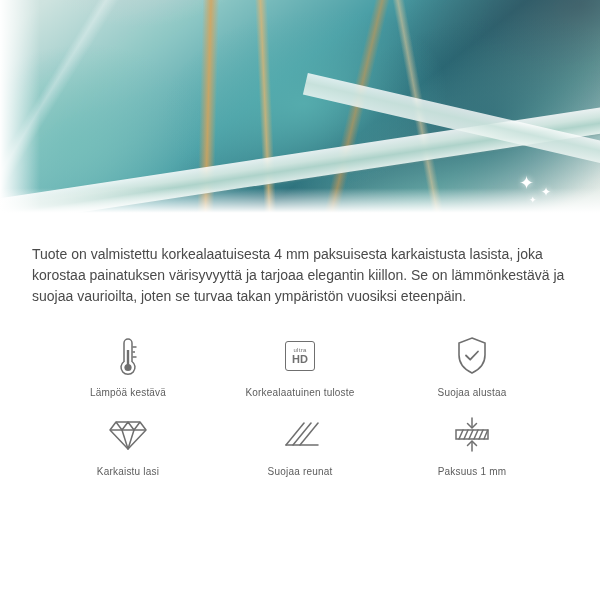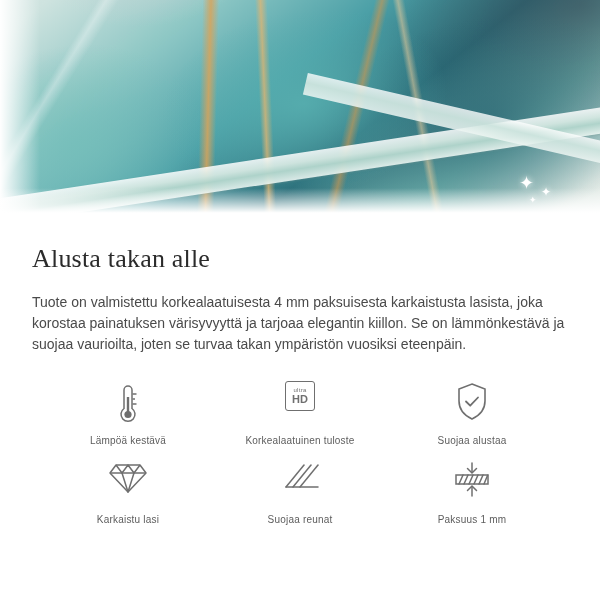--- a/index.html
+++ b/index.html
@@ -124,20 +124,21 @@
   }
   .feature {
     display: flex;
     flex-direction: column;
     align-items: center;
     justify-content: flex-start;
   }
   .feature-icon {
     height: 46px;
     display: flex;
+    align-items: center;
     justify-content: center;
     color: #6f6f6f;
   }
   .feature-label {
     margin-top: 8px;
     font-size: 10px;
     color: #5d5d5d;
     text-align: center;
     letter-spacing: 0.2px;
   }
@@ -164,21 +165,20 @@
     <div class="hero-mask-left"></div>
     <div class="hero-mask-bottom"></div>
     <span class="sparkle s1">✦</span>
     <span class="sparkle s2">✦</span>
     <span class="sparkle s3">✦</span>
   </div>
 
   <div class="content">
 
     <h1 class="headline">
-      <span>Alusta takan alle</span>
     </h1>
 
     <p class="body-copy">Tuote on valmistettu korkealaatuisesta 4 mm paksuisesta karkaistusta lasista, joka korostaa painatuksen värisyvyyttä ja tarjoaa elegantin kiillon. Se on lämmönkestävä ja suojaa vaurioilta, joten se turvaa takan ympäristön vuosiksi eteenpäin.</p>
 
     <div class="features">
 
       <div class="feature">
         <div class="feature-icon">
           <svg width="26" height="44" viewBox="0 0 26 44" fill="none" stroke="#6f6f6f" stroke-width="1.5">
             <path d="M13 5a4 4 0 0 0-4 4v18.5a7 7 0 1 0 8 0V9a4 4 0 0 0-4-4z"></path>

